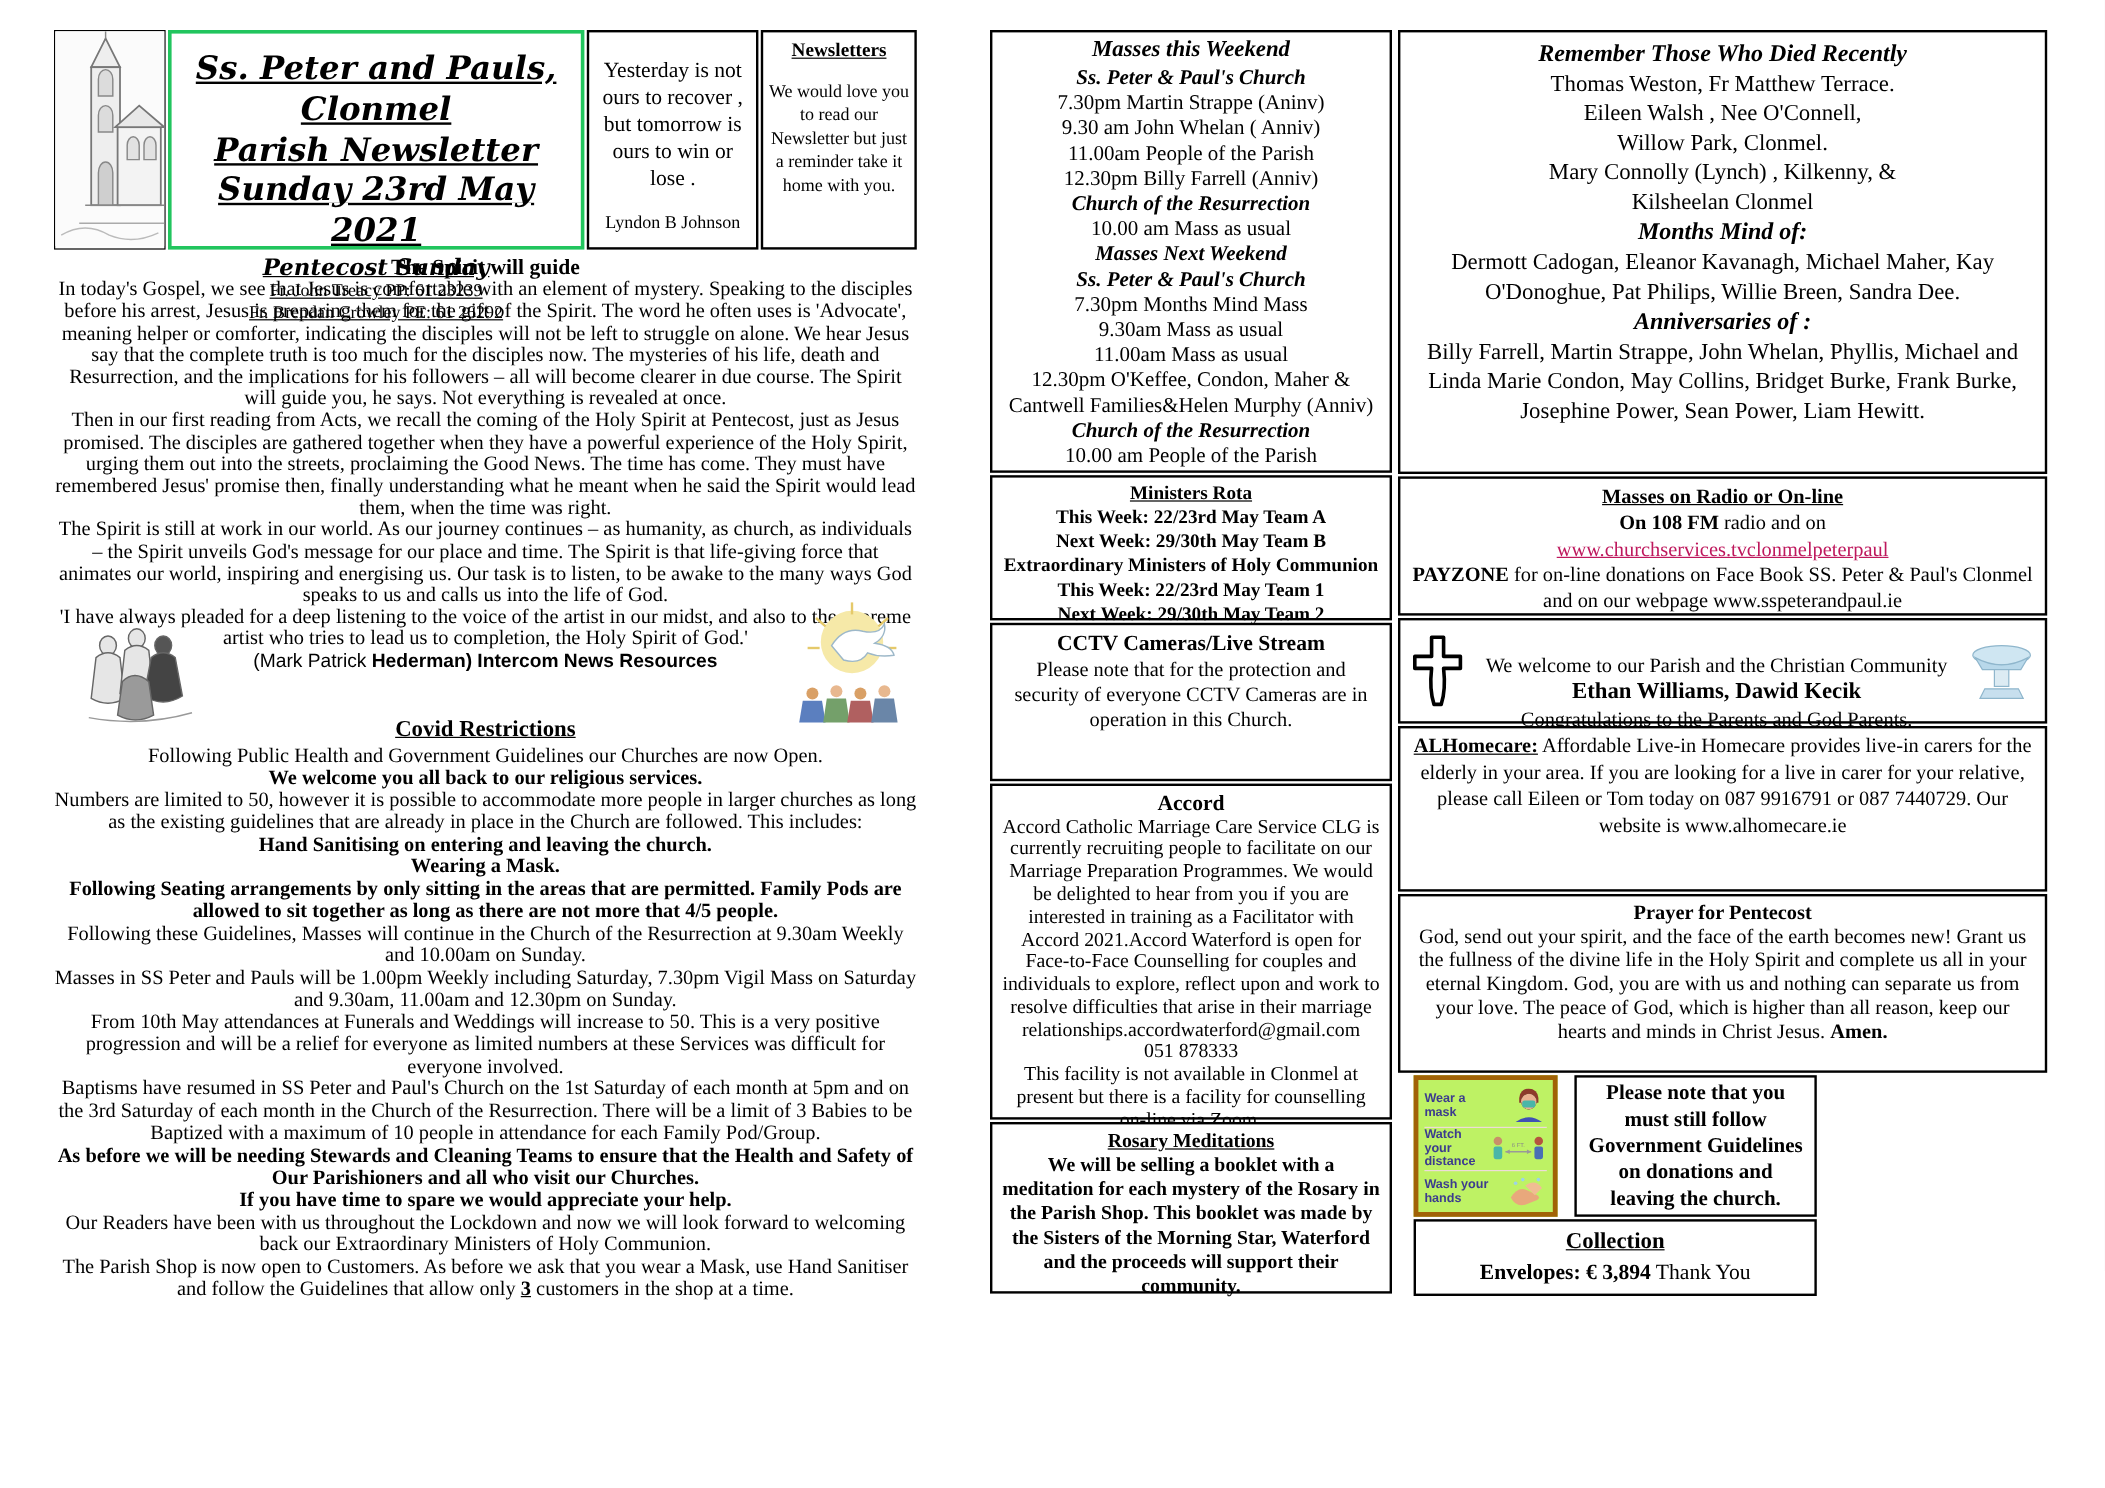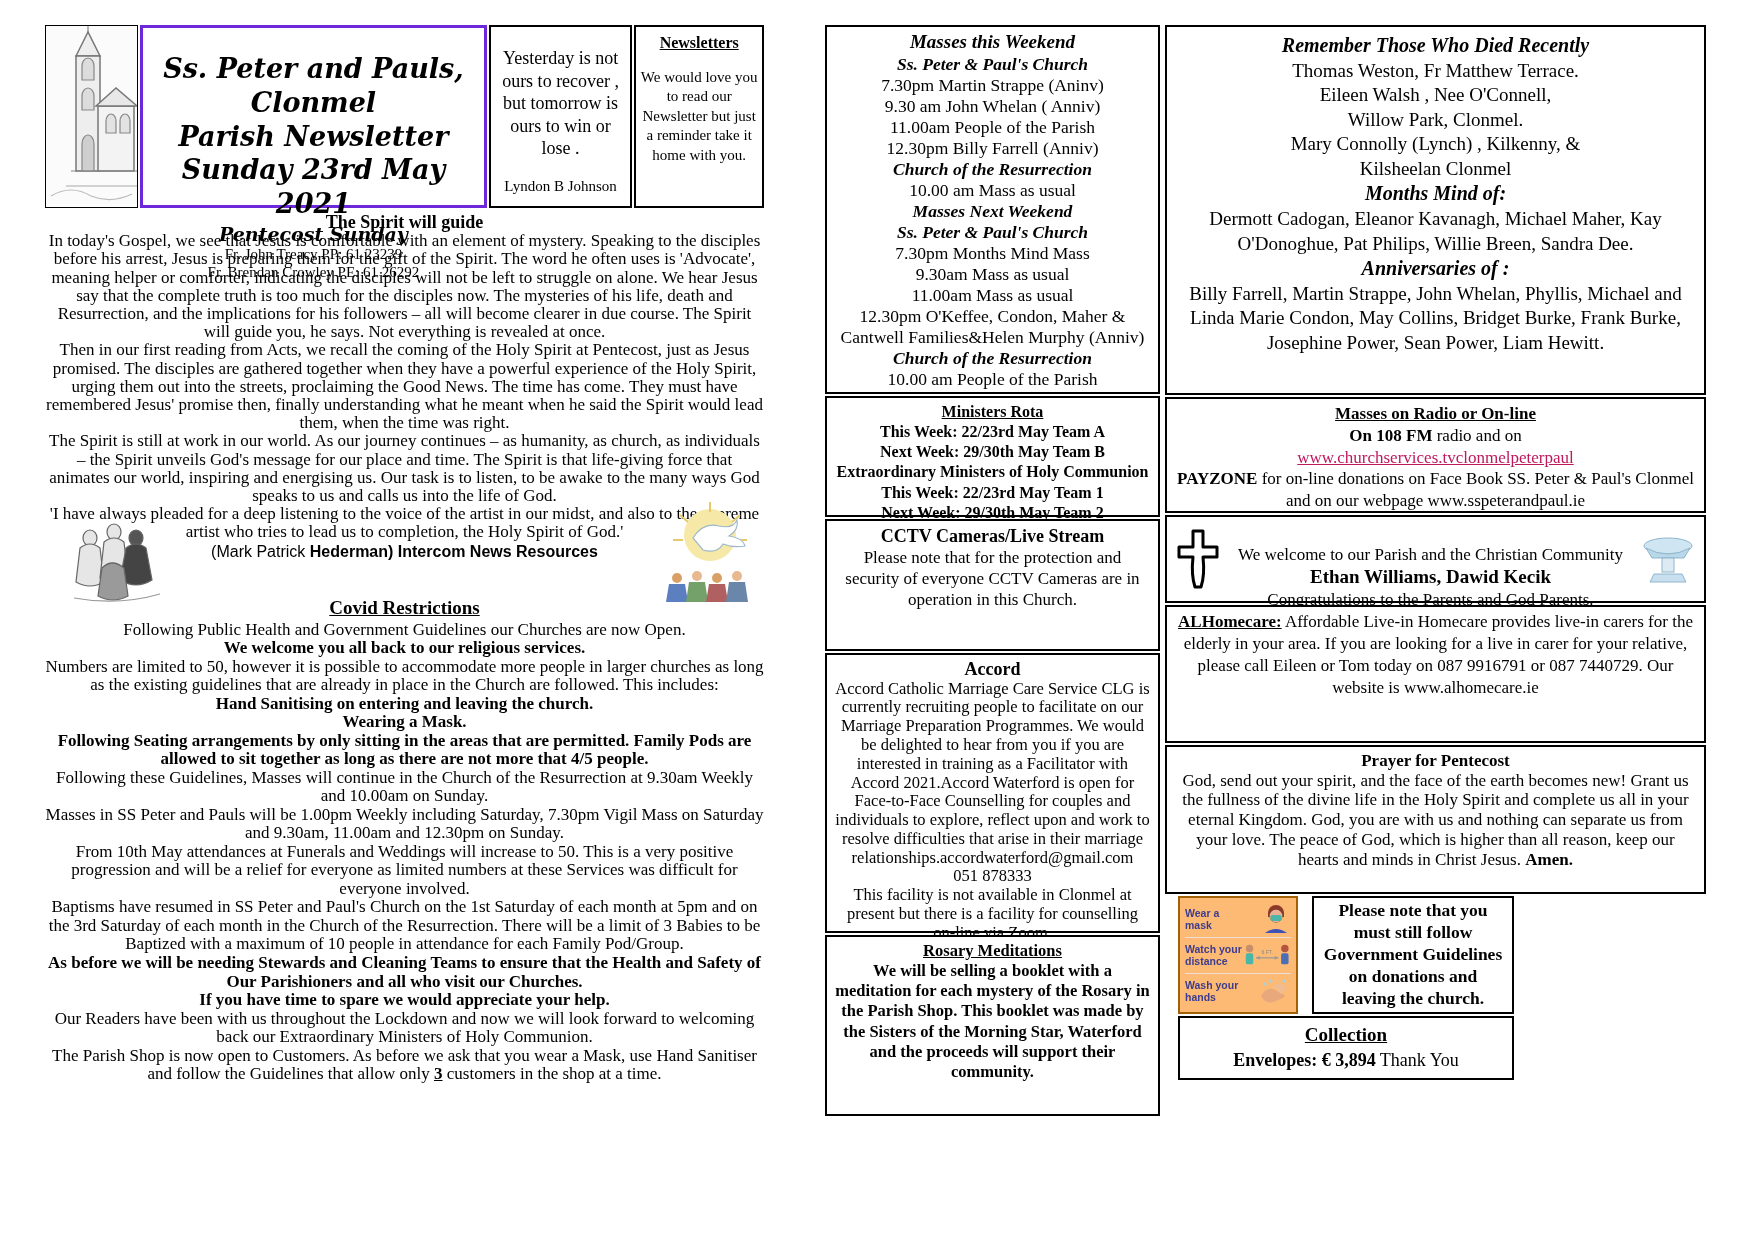--- a/index.html
+++ b/index.html
@@ -11,22 +11,22 @@
   .abs { position:absolute; }
   .box { border:2px solid #000; background:#fff; text-align:center; padding:4px 8px; }
   .bold { font-weight:bold;text-align:center; }
   .bi { font-weight:bold; font-style:italic; }
   .und { text-decoration:underline; }
   .ctr { text-align:center; }
 
   
   .header-row { left:45px; top:25px; width:719px; height:183px; display:flex; }
   .cell-church { width:93px; border:1px solid #000; background:#fdfdfd; }
-  .cell-title { width:348px; border:3px solid #6d28d9; margin-left:2px; padding-top:24px;
-    font-family:"DejaVu Serif", serif; }
+  .cell-title { width:348px; border:3px solid #22c55e; margin-left:2px; padding-top:13px;
+    font-family:"DejaVu Serif", serif;text-decoration:underline; }
   .title-big { font-size:27px; font-style:italic; font-weight:bold; line-height:1.25; }
   .title-sub { font-size:19px; font-weight:bold; font-style:italic; margin-top:2px; }
   .title-contact { font-size:15px; line-height:1.2; font-family:"Liberation Serif", serif; }
   .cell-quote { width:144px; border:2px solid #000; margin-left:2px; padding:20px 4px 4px 4px;
     font-size:18px; line-height:1.25; display:flex; flex-direction:column; }
   .quote-author { margin-top:auto; font-size:15px; padding-bottom:6px; }
   .cell-news { width:130px; border:2px solid #000; margin-left:2px; padding:6px 4px;
     font-size:15px; line-height:1.3; }
   .cell-news .nl-title { font-size:16px; margin-bottom:14px; }
 
@@ -40,34 +40,34 @@
   .covid h3 { font-size:19px; text-decoration:underline; margin-bottom:2px; }
   .covid p { margin:0; }
 
   
   .masses-box   { left:825px; top:25px;  width:335px; height:369px; font-size:17.5px; line-height:1.2; }
   .masses-box .ttl { font-size:19px; }
   .rota-box     { left:825px; top:396px; width:335px; height:121px; font-size:16px; line-height:1.26; font-weight:bold; }
   .cctv-box     { left:825px; top:519px; width:335px; height:132px; font-size:17px; line-height:1.24; }
   .accord-box   { left:825px; top:653px; width:335px; height:280px; font-size:16.5px; line-height:1.14; }
   .accord-box .ttl { font-size:18px; }
-  .rosary-box   { left:825px; top:935px; width:335px; height:181px; font-size:16.5px; line-height:1.22; font-weight:bold; }
+  .rosary-box   { left:825px; top:935px; width:335px; height:143px; font-size:16.5px; line-height:1.22; font-weight:bold; }
 
   
   .remember-box { left:1165px; top:25px; width:541px; height:370px; font-size:19px; line-height:1.29; padding-top:6px; }
   .remember-box .ttl { font-size:20px; }
   .radio-box    { left:1165px; top:397px; width:541px; height:116px; font-size:17px; line-height:1.28; }
   .welcome-box  { left:1165px; top:515px; width:541px; height:88px; font-size:17px; line-height:1.25;
                   display:flex; align-items:center; }
   .welcome-text { flex:1;margin-top:36px; }
   .welcome-names { font-size:19px; }
   .alh-box      { left:1165px; top:605px; width:541px; height:138px; font-size:17px; line-height:1.3; }
   .prayer-box   { left:1165px; top:745px; width:541px; height:149px; font-size:17px; line-height:1.16; }
-  .mask-box     { left:1178px; top:896px; width:120px; height:118px; border:2px solid #a16207;
-                  background:#fdba74; padding:4px 5px; font-family:"Liberation Sans", sans-serif; }
+  .mask-box     { left:1178px; top:896px; width:120px; height:118px; border:4px solid #a16207;
+                  background:#bef264; padding:4px 5px; font-family:"Liberation Sans", sans-serif; }
   .mask-row { display:flex; align-items:center; justify-content:space-between; height:36px;
               border-bottom:1px solid #eddcd8; }
   .mask-row:last-child { border-bottom:none; }
   .mask-label { color:#3d3c8e; font-weight:bold; font-size:10.5px; line-height:1.1; text-align:left; width:62px; }
   .note-box   { left:1312px; top:896px; width:202px; height:118px; font-size:17.5px; line-height:1.25;
                 font-weight:bold; display:flex; align-items:center; justify-content:center; }
   .coll-box   { left:1178px; top:1016px; width:336px; height:64px; font-size:18px; line-height:1.35; }
   .coll-box .ttl { font-size:19px; }
 
   a.doc-link { color:#be185d; text-decoration:underline; }

